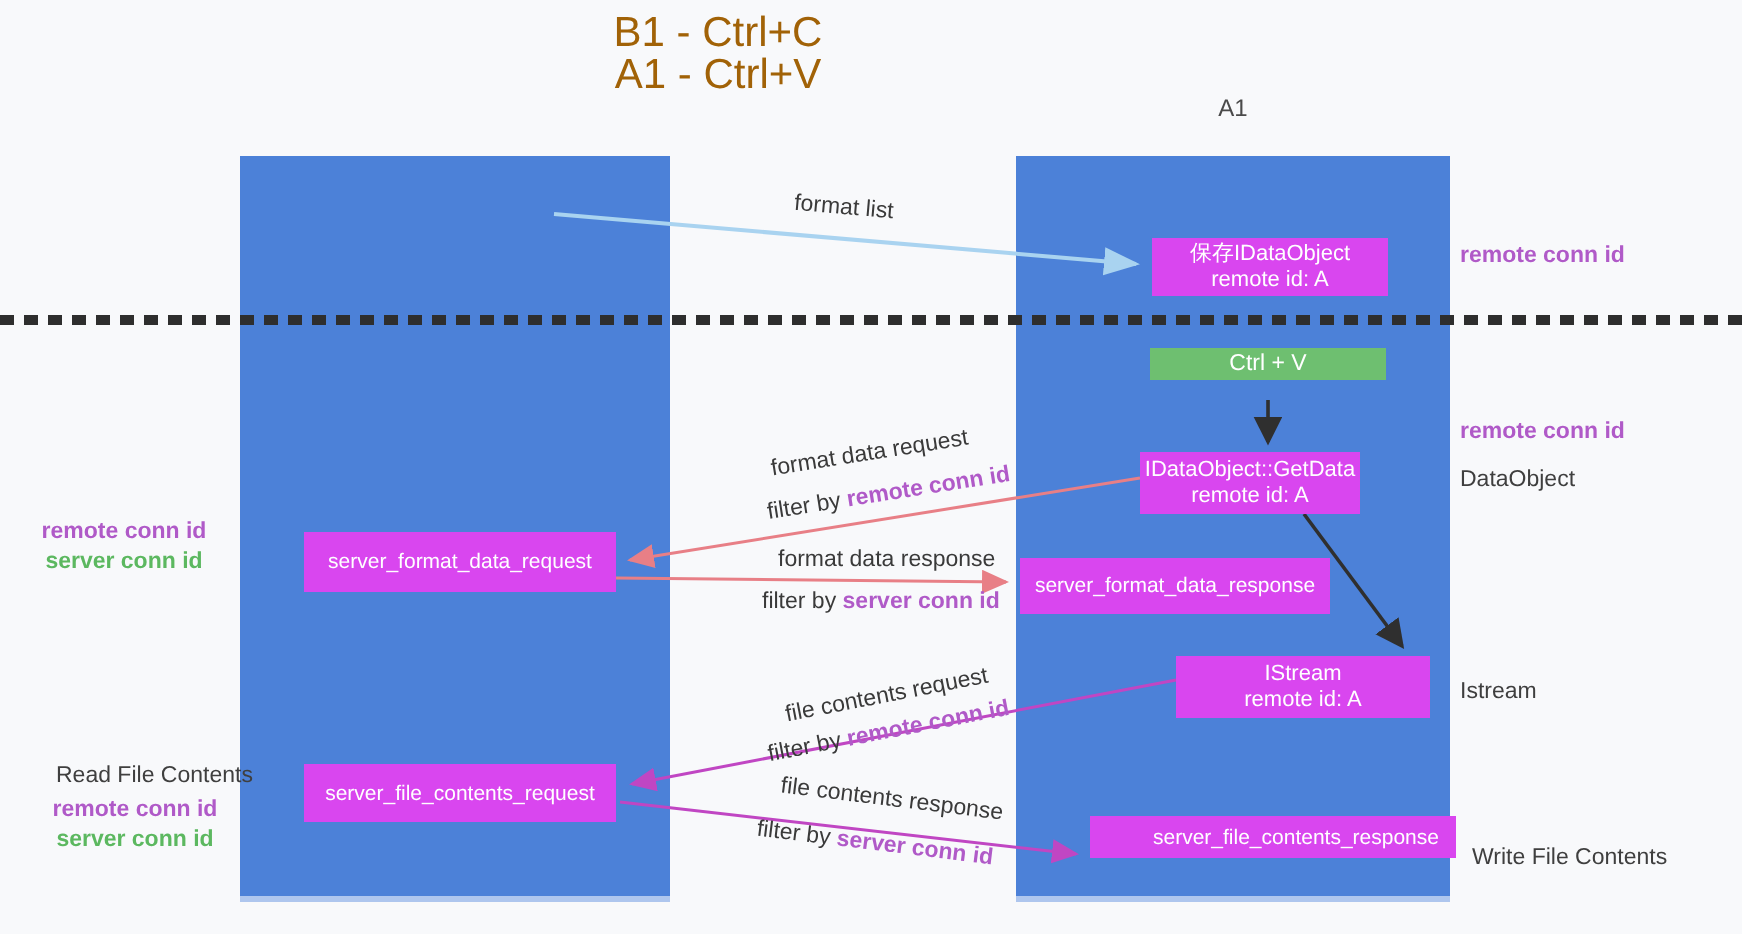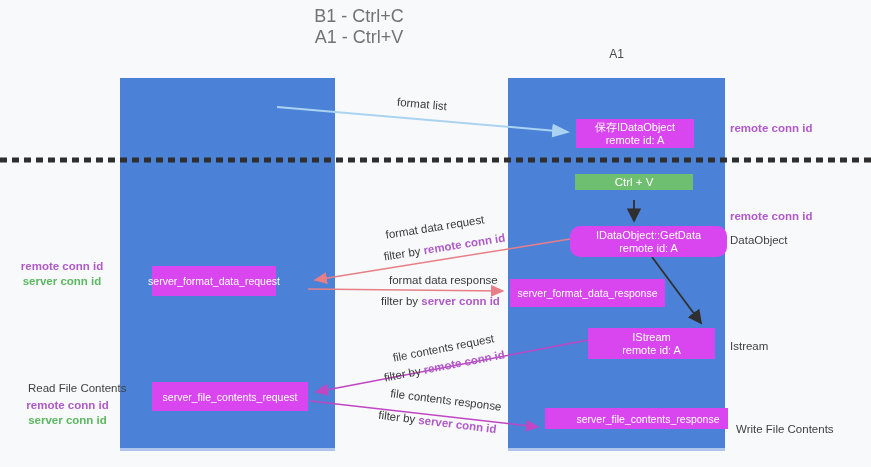--- a/index.html
+++ b/index.html
@@ -14,21 +14,21 @@
           border-bottom:3px solid #aec6ee; }
   #lane-left  { left:120px; width:215px; }
   #lane-right { left:508px; width:217px; }
 
   .lane-header { position:absolute; top:47px; text-align:center; z-index:3;
                  font-size:11.5px; line-height:14px; color:#4a4a4a; }
   #hdr-left  { left:120px; width:215px; }
   #hdr-right { left:508px; width:217px; }
 
   .title { position:absolute; left:0; top:6px; width:718px; text-align:center;
-           font-size:18px; line-height:21px; color:#737373; z-index:3; }
+           font-size:21px; line-height:21px; color:#a16207; z-index:3; }
 
   .node { position:absolute; z-index:4; color:#fff; text-align:center;
           display:flex; flex-direction:column; align-items:center; justify-content:center; }
   .green  { background:#6ebf70; }
   .orange { background:#d946ef; }
   .node .l1, .node .l2 { font-size:11px; line-height:13px; white-space:nowrap; }
   .node.single { font-size:10.5px; white-space:nowrap; }
 
   .mid { position:absolute; z-index:5; font-size:11.5px; color:#3a3a3a; white-space:nowrap; }
   .side { position:absolute; z-index:5; font-size:11.5px; color:#3f3f3f; white-space:nowrap; }
@@ -93,26 +93,26 @@
 
   <div class="node orange" style="left:576px; top:119px; width:118px; height:29px;">
     <div class="l1">保存IDataObject</div>
     <div class="l2">remote id: A</div>
   </div>
 
   <div class="node green single" style="left:575px; top:174px; width:118px; height:16px; font-size:11.5px;">
     <span>Ctrl + V</span>
   </div>
 
-  <div class="node orange" style="left:570px; top:226px; width:157px; height:31px;border-radius:10px;">
+  <div class="node orange" style="left:570px; top:226px; width:110px; height:31px;">
     <div class="l1">IDataObject::GetData</div>
     <div class="l2">remote id: A</div>
   </div>
 
-  <div class="node orange single" style="left:152px; top:266px; width:124px; height:30px;">
+  <div class="node orange single" style="left:152px; top:266px; width:156px; height:30px;">
     <span>server_format_data_request</span>
   </div>
 
   <div class="node orange single" style="left:510px; top:279px; width:155px; height:28px;">
     <span>server_format_data_response</span>
   </div>
 
   <div class="node orange" style="left:588px; top:328px; width:127px; height:31px;">
     <div class="l1">IStream</div>
     <div class="l2">remote id: A</div>

